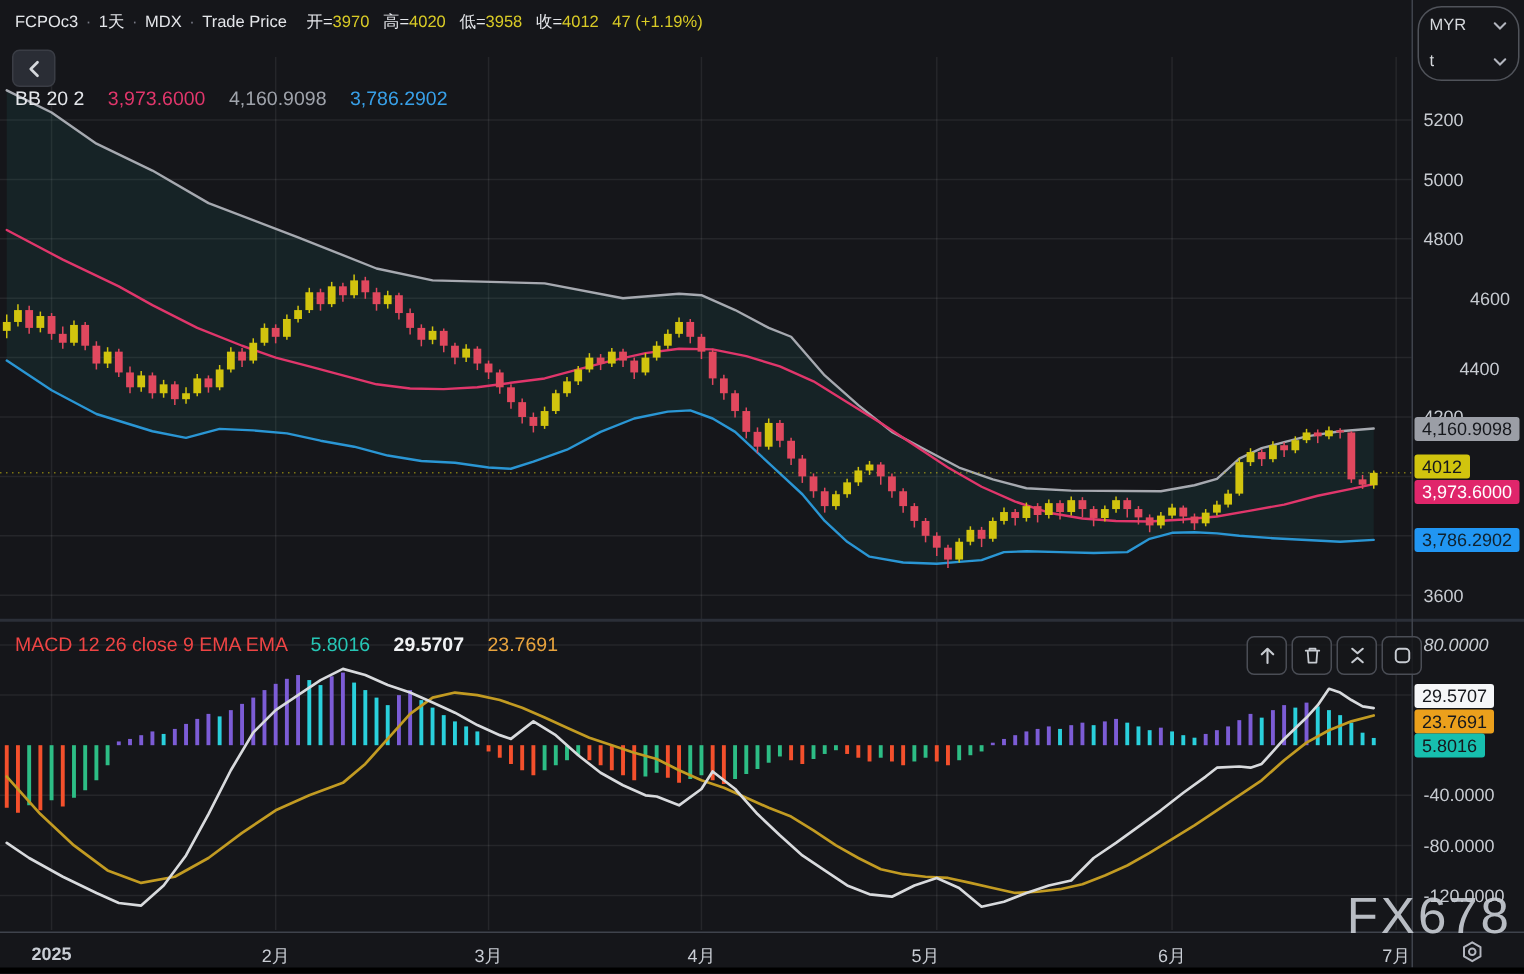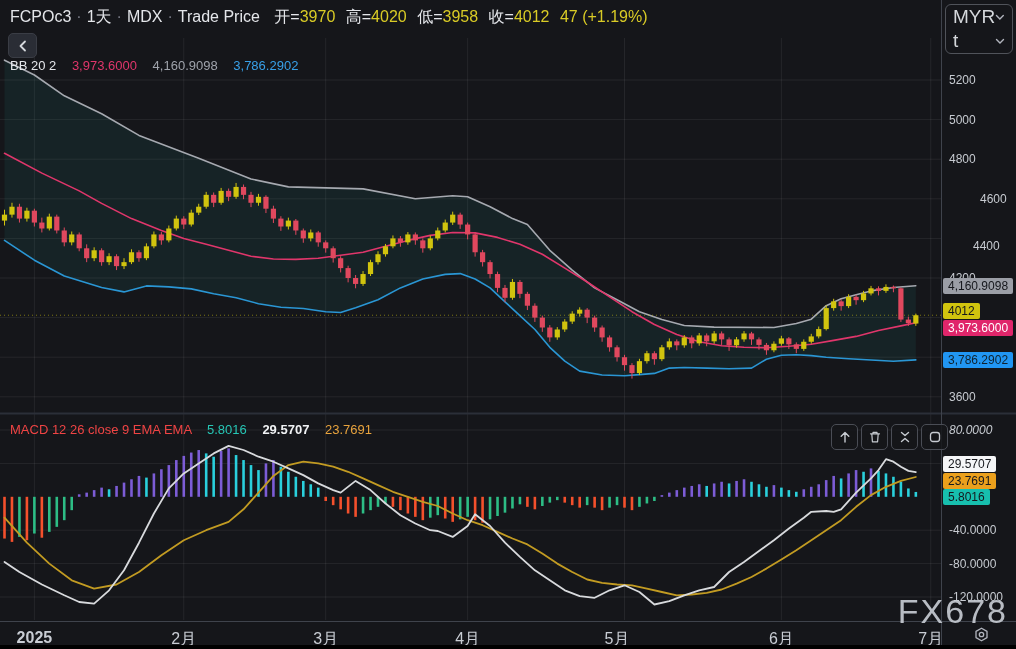--- a/index.html
+++ b/index.html
@@ -1,47 +1,47 @@
 <!DOCTYPE html>
 <html><head>
 <meta charset="utf-8">
 <style>
   html,body{margin:0;padding:0;background:#0c0d10;}
   #app{position:relative;width:1016px;height:649px;background:#15161a;overflow:hidden;
        font-family:"Liberation Sans",sans-serif;color:#d5d8dc;}
   .abs{position:absolute;}
   
-  #hdr{left:10px;top:7px;font-size:16px;white-space:nowrap;z-index:5;}
+  #hdr{left:10px;top:7px;font-size:11px;white-space:nowrap;z-index:5;}
   #hdr .sep{color:#787b86;margin:0 5px;}
   #hdr .lbl{color:#e4e6ea;}
   #hdr .val{color:#d9cb26;}
   #hdr .chg{color:#d9cb26;margin-left:6px;}
   #backbtn{left:8px;top:33px;width:27px;height:23px;background:#2a2d35;border:1px solid #3a3d45;
            border-radius:5px;display:flex;align-items:center;justify-content:center;cursor:pointer;z-index:6;}
   #bbrow{left:10px;top:58px;font-size:13px;white-space:nowrap;z-index:5;}
   #bbrow .w{color:#e4e6ea;}
   #macdrow{left:10px;top:422px;font-size:13px;white-space:nowrap;z-index:5;}
   #macdrow .w{color:#ef4444;}
   .pink{color:#e0366b;} .gray{color:#9fa3ab;} .blue{color:#38a0e8;}
   .teal{color:#26c6b5;} .white{color:#f0f2f4;font-weight:bold;} .amber{color:#e8a33d;}
   .sp{margin-left:12px;}
   
-  #cursel{left:945px;top:4px;width:66px;height:48px;border:1px solid #50535a;border-radius:6px;
-          z-index:7;background:#15161a;font-size:19px;}
+  #cursel{left:945px;top:4px;width:66px;height:48px;border:1px solid #50535a;border-radius:16px;
+          z-index:7;background:#15161a;font-size:11px;}
   .selrow{height:24px;display:flex;align-items:center;justify-content:space-between;
           padding:0 7px;cursor:pointer;color:#d5d8dc;}
   
   #ptools{left:831px;top:424px;display:flex;gap:3px;z-index:6;}
   .tbtn{width:25px;height:24px;border:1px solid #4a4d55;border-radius:5px;background:rgba(21,22,26,.85);
         display:flex;align-items:center;justify-content:center;cursor:pointer;}
   
   .ticktext{position:absolute;left:949px;font-size:12px;color:#c7cbd1;z-index:3;}
   .pricetag{position:absolute;left:943px;font-size:12px;height:16px;line-height:16px;
             padding:0 5px;border-radius:2px;z-index:4;white-space:nowrap;}
-  .timelbl{position:absolute;top:629px;font-size:16px;color:#c9cdd4;transform:translateX(-50%);z-index:3;}
+  .timelbl{position:absolute;top:629px;font-size:12px;color:#c9cdd4;transform:translateX(-50%);z-index:3;}
   #watermark{right:8px;top:592px;font-size:34px;letter-spacing:2px;color:#c6cbd2;opacity:.92;z-index:8;}
   #axgear{left:972px;top:626px;z-index:6;cursor:pointer;}
   #botstrip{left:0;top:645px;width:1016px;height:4px;background:#000;z-index:9;}
 </style>
 </head>
 <body>
 
 <div id="app">
 
   <svg id="chart-svg" class="abs" width="1016" height="649" viewBox="0 0 1016 649" style="left:0;top:0;">

